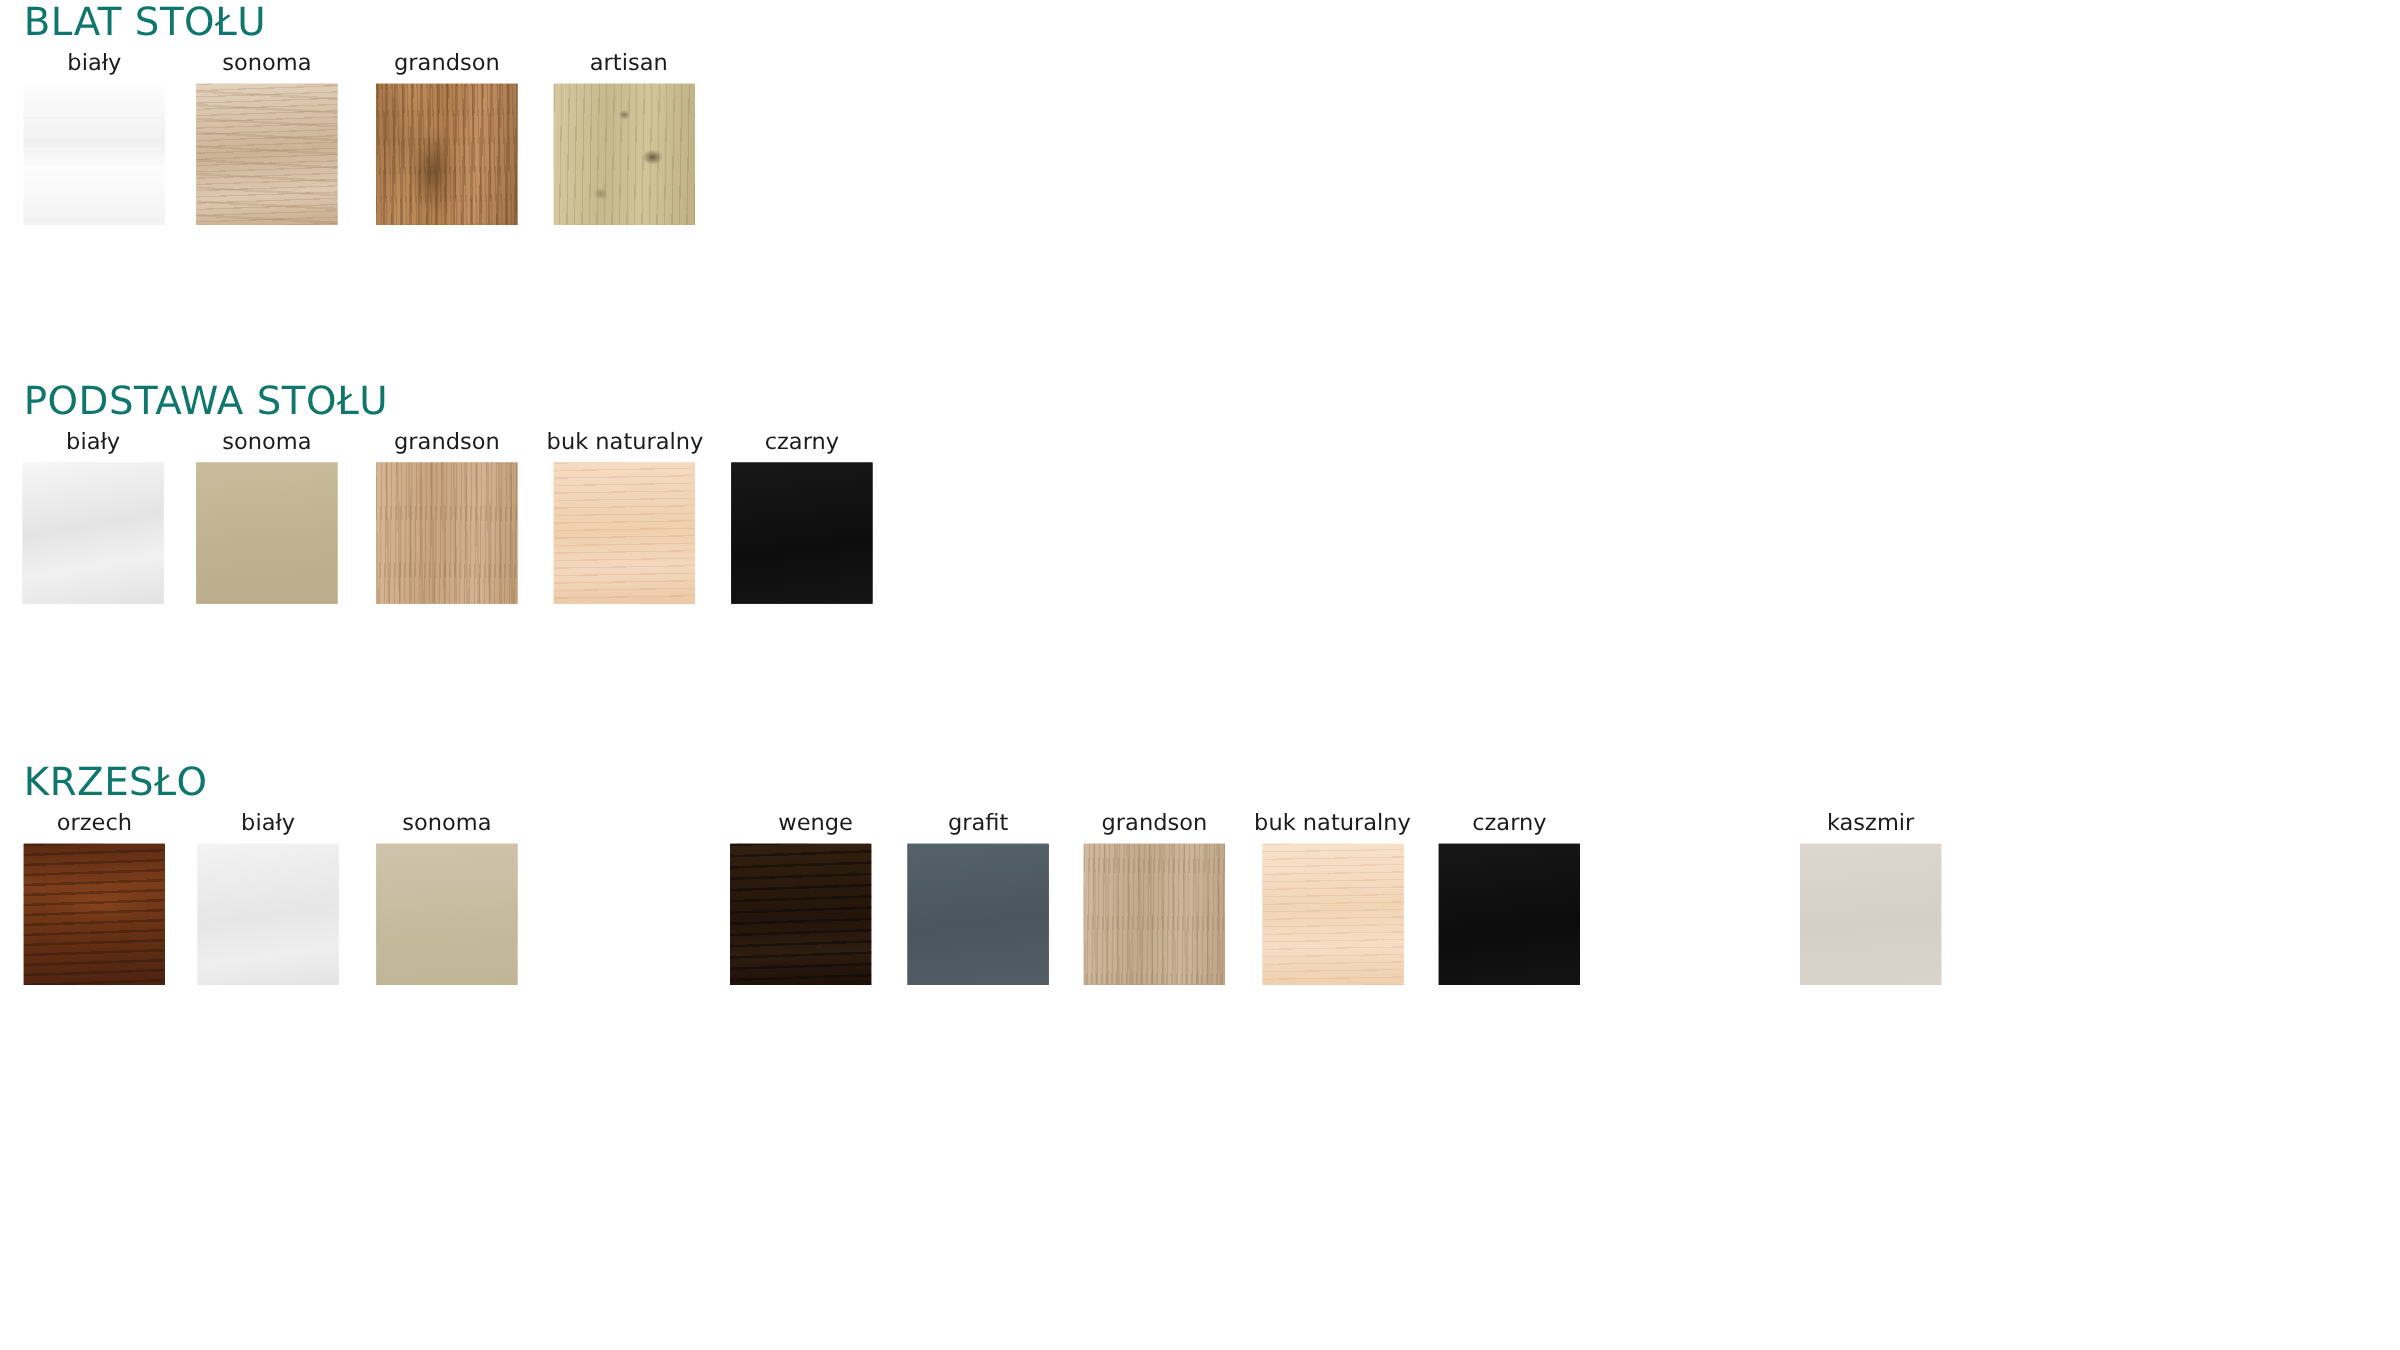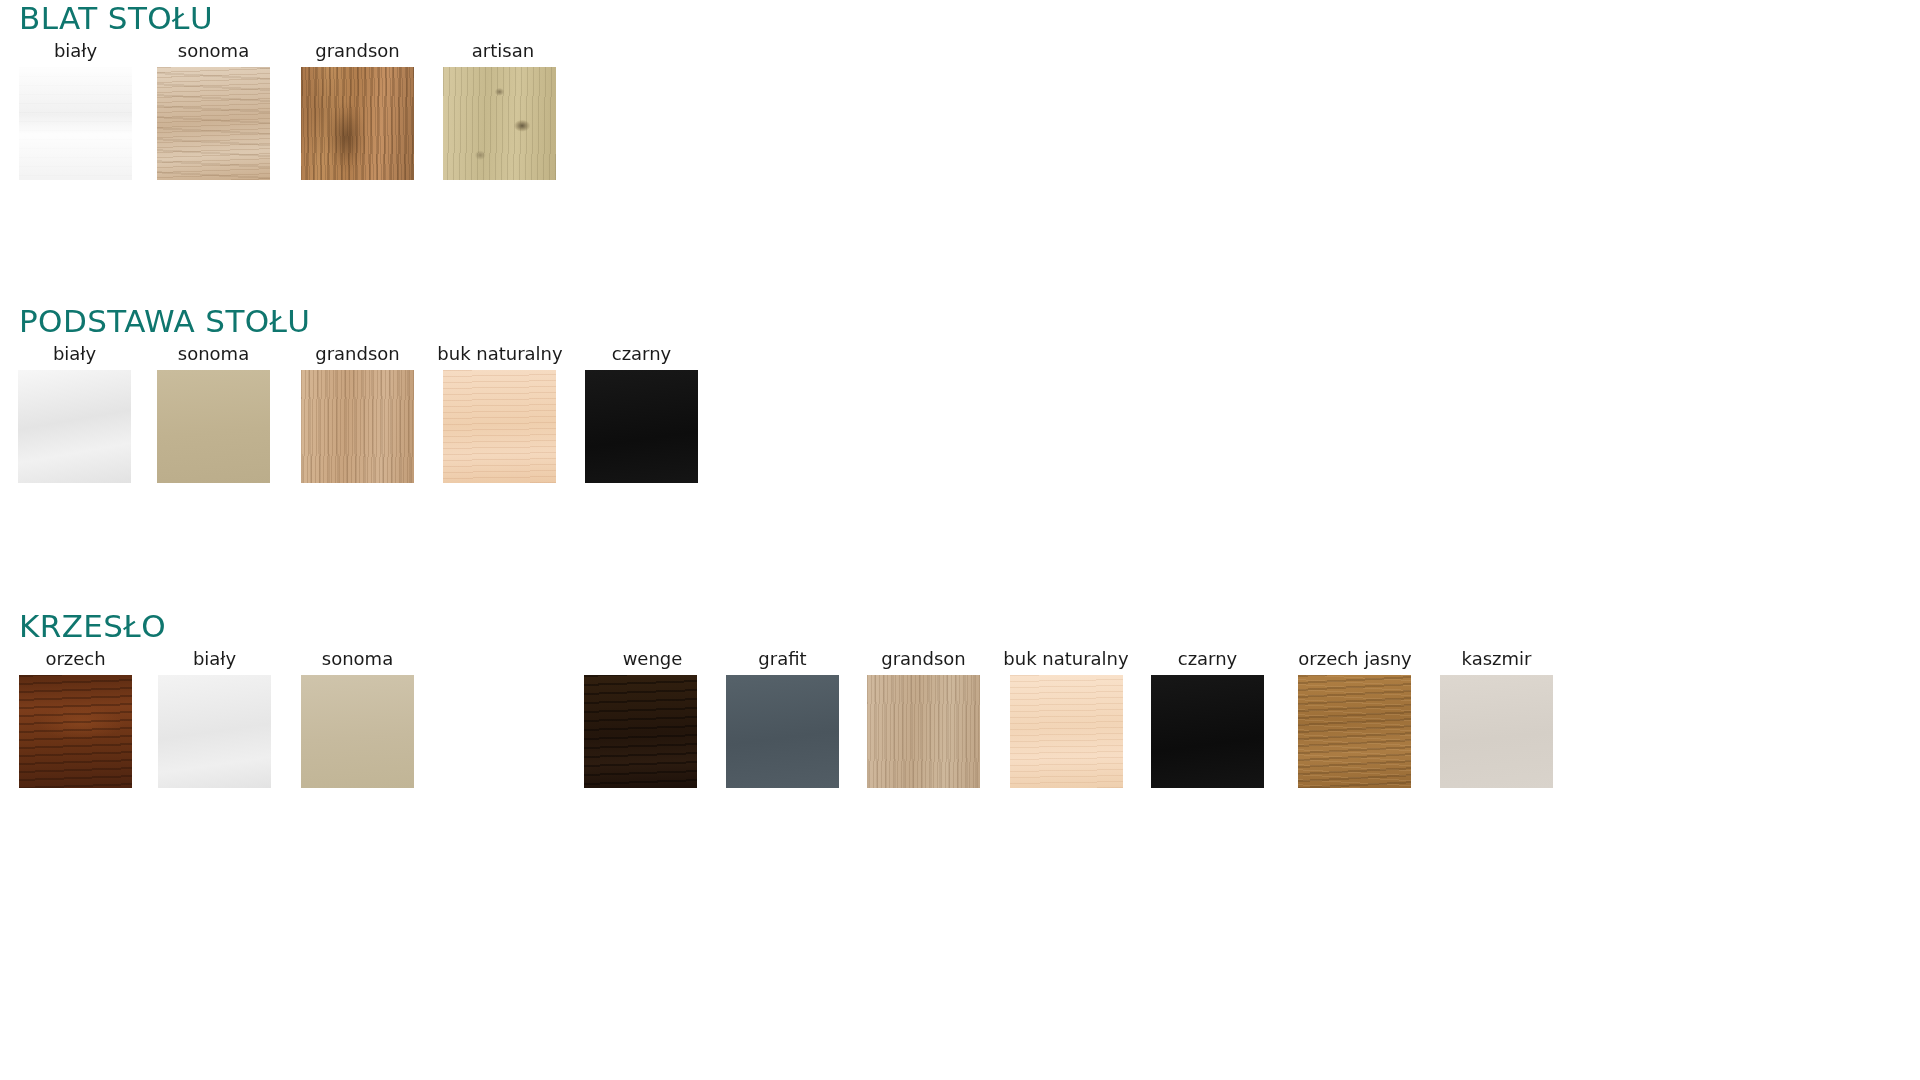--- a/index.html
+++ b/index.html
@@ -287,24 +287,20 @@
       <div class="swatch-item" style="left: 996px; width: 140px;">
         <div class="swatch-label">buk naturalny</div>
         <div class="swatch-tile tex-buk-krz" style="width: 113px; height: 113px; margin-left: 14px; margin-right: 0px;"></div>
       </div>
 
       <div class="swatch-item" style="left: 1151px; width: 113px;">
         <div class="swatch-label">czarny</div>
         <div class="swatch-tile tex-czarny-krz" style="width: 113px; height: 113px; margin-left: 0px; margin-right: 0px;"></div>
       </div>
 
-      <div class="swatch-item" style="left: 1292px; width: 126px;">
-        <div class="swatch-label">orzech jasny</div>
-        <div class="swatch-tile tex-orzechjasny-krz" style="width: 113px; height: 113px; margin-left: 6px; margin-right: 0px;"></div>
-      </div>
 
       <div class="swatch-item" style="left: 1440px; width: 113px;">
         <div class="swatch-label">kaszmir</div>
         <div class="swatch-tile tex-kaszmir-krz" style="width: 113px; height: 113px; margin-left: 0px; margin-right: 0px;"></div>
       </div>
 
     </div>
   </section>
 
 </div>

